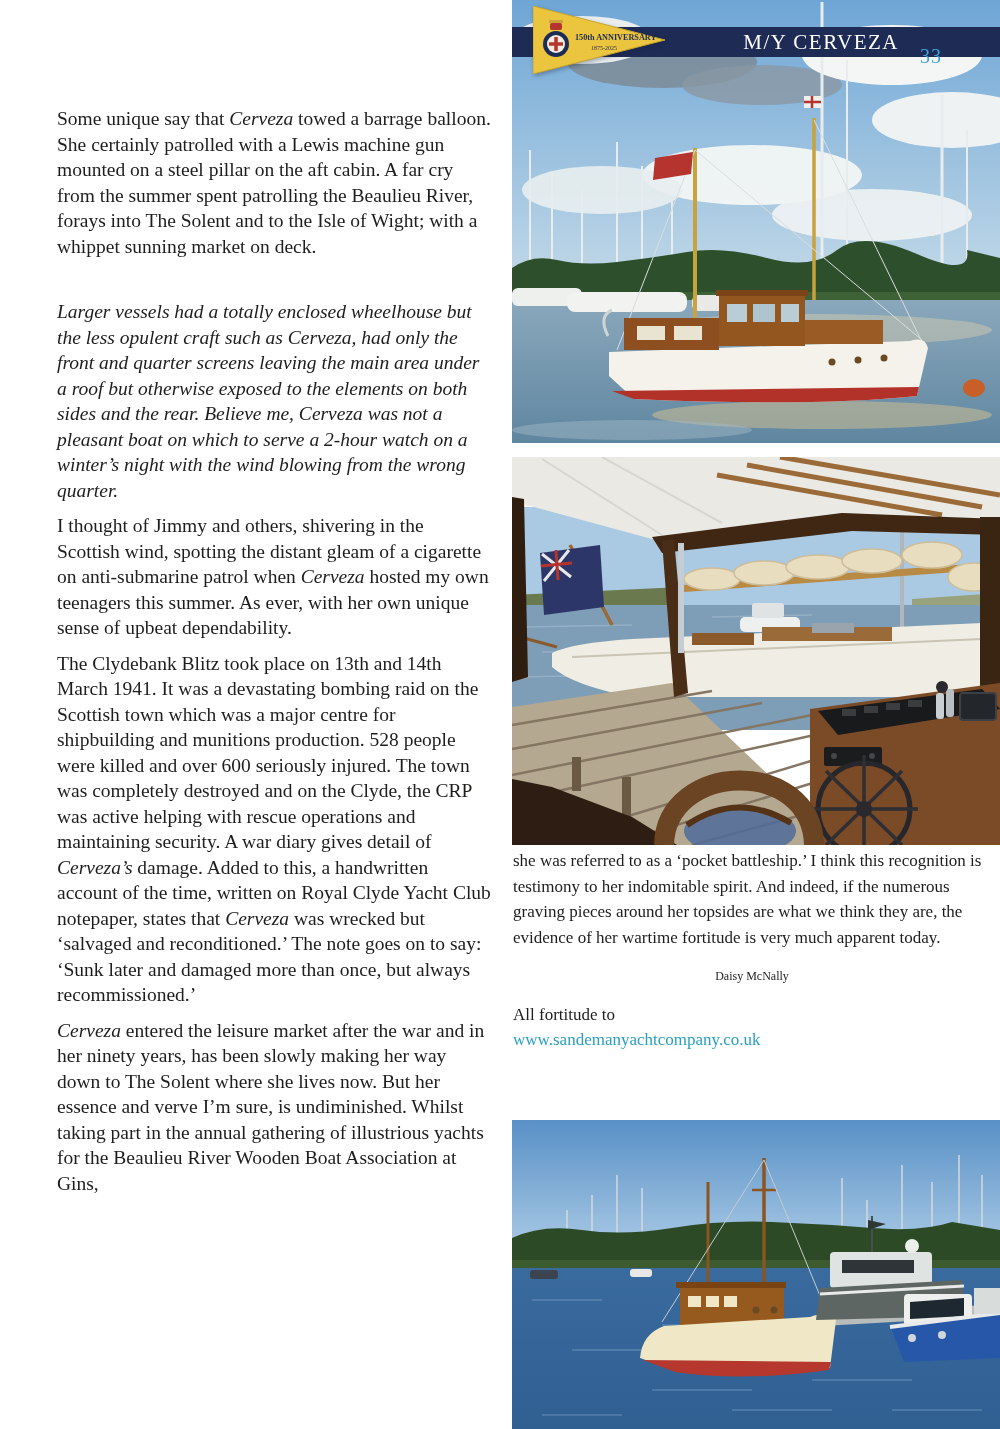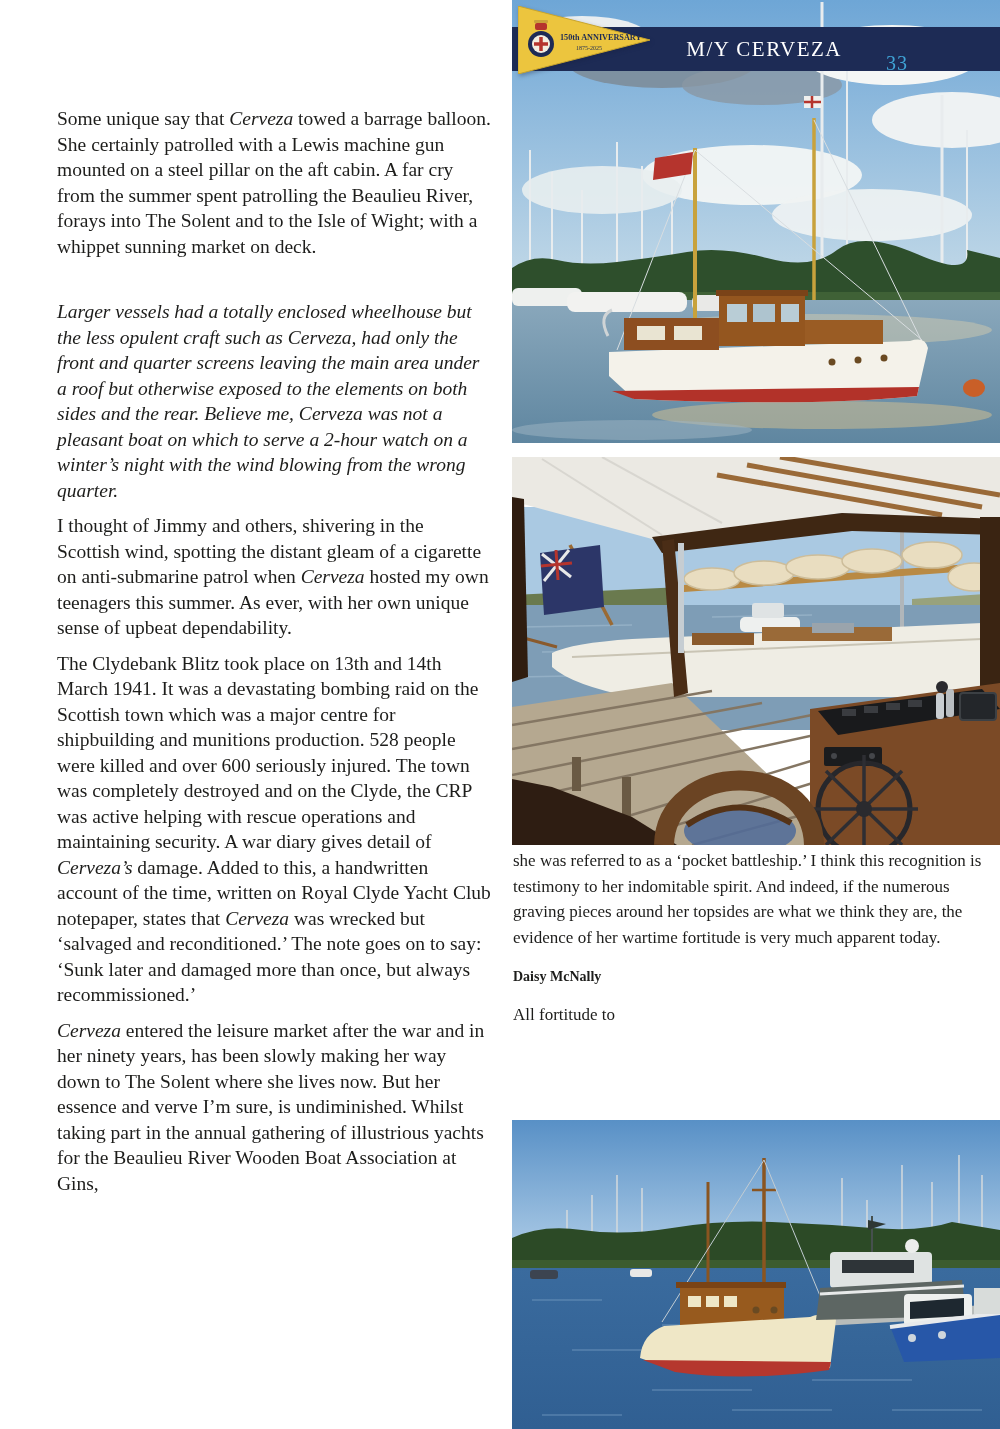--- a/index.html
+++ b/index.html
@@ -14,37 +14,37 @@
   .left-col p.quote{font-style:italic;margin-top:40px;}
   .left-col em{}
 
   .photo{position:absolute;left:512px;width:488px;overflow:hidden;}
   .photo svg{display:block;width:100%;height:100%;}
   .photo1{top:0;height:443px;}
   .photo2{top:457px;height:388px;}
   .photo3{top:1120px;height:309px;}
 
   .header-bar{
-    position:absolute;left:512px;top:27px;width:488px;height:44px;
+    position:absolute;left:512px;top:27px;width:488px;height:30px;
     background:var(--navy,#1d2b55);
     display:flex;align-items:center;justify-content:flex-end;
-    box-sizing:border-box;padding-right:92px;gap:44px;
+    box-sizing:border-box;padding-right:58px;gap:21px;
   }
   .header-bar .title{
     color:#fff;font-size:21px;letter-spacing:1.5px;font-family:"Liberation Serif",serif;
   }
   .header-bar .pageno{
     color:var(--page_number_blue,#3fa3d6);font-size:20px;letter-spacing:1px;margin-top:28px;
   }
-  .pennant{position:absolute;left:518px;top:6px;width:132px;height:68px;filter:drop-shadow(1px 2px 2px rgba(20,30,60,.35));}
+  .pennant{position:absolute;left:533px;top:6px;width:132px;height:68px;filter:drop-shadow(1px 2px 2px rgba(20,30,60,.35));}
   .pennant svg{display:block;width:100%;height:100%;}
 
   .rc-text{position:absolute;left:513px;top:848px;width:478px;}
   .rc-text p{margin:0;font-size:17px;line-height:25.5px;}
-  .rc-text .author{font-weight:bold;margin-top:14px;font-size:14px;}
+  .rc-text .author{font-weight:normal;margin-top:14px;font-size:12px;text-align:center;}
   .rc-text .enquiries{margin-top:12px;}
   .rc-text a{color:var(--link_teal,#2a9fc0);text-decoration:none;display:block;}
 </style>
 </head>
 <body>
 
 <div class="left-col">
   <p><span>Some unique say that </span><em>Cerveza</em><span> towed a barrage balloon. She certainly patrolled with a Lewis machine gun mounted on a steel pillar on the aft cabin. A far cry from the summer spent patrolling the Beaulieu River, forays into The Solent and to the Isle of Wight; with a whippet sunning market on deck.</span></p>
   <p class="quote"><span>Larger vessels had a totally enclosed wheelhouse but the less opulent craft such as Cerveza, had only the front and quarter screens leaving the main area under a roof but otherwise exposed to the elements on both sides and the rear. Believe me, Cerveza was not a pleasant boat on which to serve a 2-hour watch on a winter’s night with the wind blowing from the wrong quarter.</span></p>
   <p><span>I thought of Jimmy and others, shivering in the Scottish wind, spotting the distant gleam of a cigarette on anti-submarine patrol when </span><em>Cerveza</em><span> hosted my own teenagers this summer. As ever, with her own unique sense of upbeat dependability.</span></p>
@@ -264,20 +264,21 @@
     <path d="M175,368 q50,-34 104,-2" fill="none" stroke="#553317" stroke-width="6"></path>
   </g>
 </svg>
 </div>
 
 <div class="rc-text">
   <p><span>she was referred to as a ‘pocket battleship.’ I think this recognition is testimony to her indomitable spirit. And indeed, if the numerous graving pieces around her topsides are what we think they are, the evidence of her wartime fortitude is very much apparent today.</span></p>
   <p class="author">Daisy McNally</p>
   <p class="enquiries">
     <span>All fortitude to</span>
+    <a href="#">www.sandemanyachtcompany.co.uk</a>
   </p>
 </div>
 
 <div class="photo photo3">
 <svg viewBox="0 0 488 309" preserveAspectRatio="none">
   <defs>
     <linearGradient id="sky3" x1="0" y1="0" x2="0" y2="1">
       <stop offset="0" stop-color="#5890c6"></stop>
           <stop offset="1" stop-color="#b6d2ea"></stop>
     </linearGradient>

